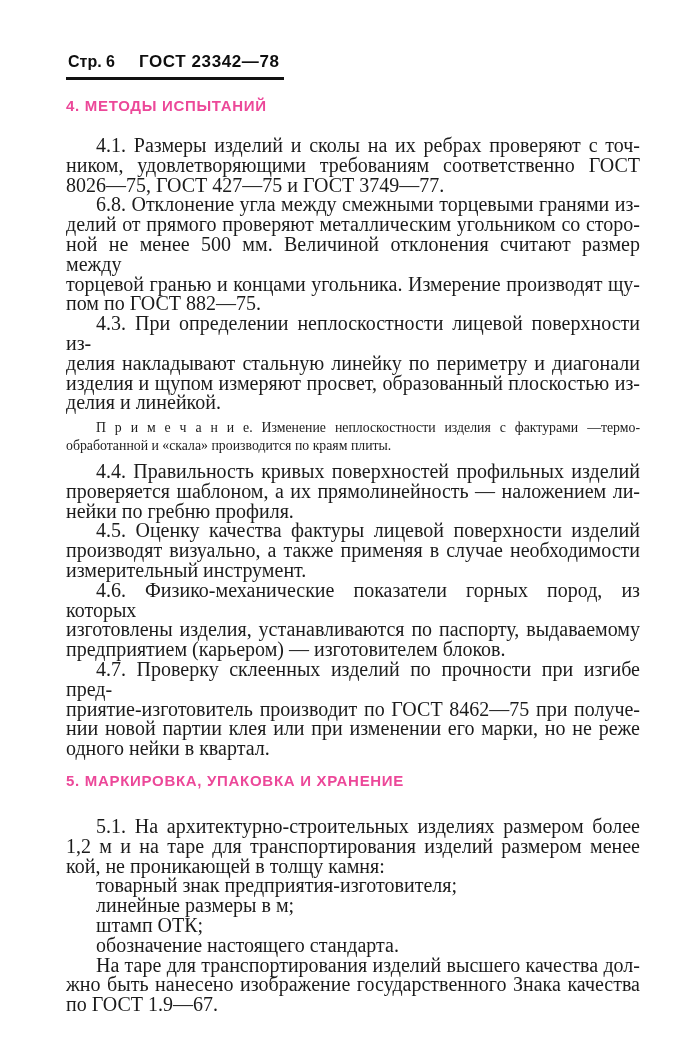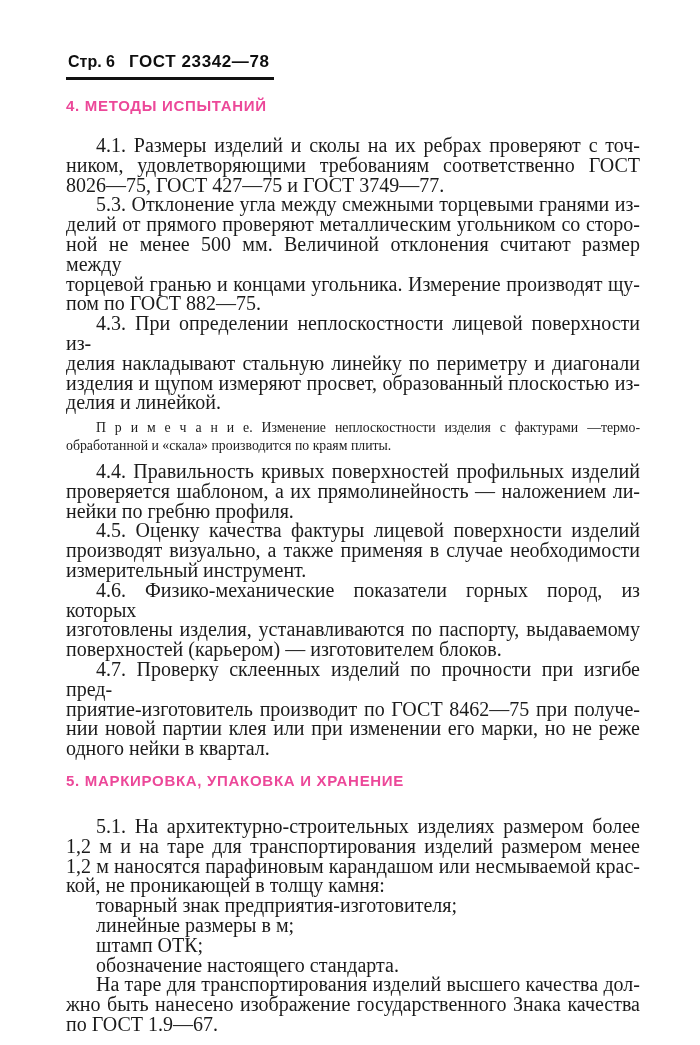--- a/index.html
+++ b/index.html
@@ -17,21 +17,21 @@
   .page {
     box-sizing: border-box;
     width: 700px;
     height: 1045px;
     padding: 52px 60px 0 66px;
     background: #ffffff;
   }
   .doc-header {
     display: flex;
     align-items: baseline;
-    gap: 14px;
+    gap: 24px;
     width: max-content;
     border-bottom: 3px solid #121212;
     padding: 0 4px 5px 2px;
     font-family: "Liberation Sans", sans-serif;
     font-weight: bold;
     color: #0f0f0f;
   }
   .doc-header .page-label { font-size: 16px; }
   .doc-header .doc-number { font-size: 17px; letter-spacing: 0.6px; }
   .section-heading {
@@ -76,21 +76,21 @@
   </div>
 
   <div class="section-heading">4. МЕТОДЫ ИСПЫТАНИЙ</div>
 
   <div class="para">
       <div class="ln first">4.1. Размеры изделий и сколы на их ребрах проверяют с точ-</div>
       <div class="ln">ником, удовлетворяющими требованиям соответственно ГОСТ</div>
       <div class="ln last">8026—75, ГОСТ 427—75 и ГОСТ 3749—77.</div>
     </div>
   <div class="para">
-      <div class="ln first">5.3. Отклонение угла между смежными торцевыми гранями из-</div>
+      <div class="ln first">6.8. Отклонение угла между смежными торцевыми гранями из-</div>
       <div class="ln">делий от прямого проверяют металлическим  угольником со сторо-</div>
       <div class="ln">ной не менее 500 мм. Величиной отклонения считают размер между</div>
       <div class="ln">торцевой гранью и концами угольника. Измерение производят щу-</div>
       <div class="ln last">пом по ГОСТ 882—75.</div>
     </div>
   <div class="para">
       <div class="ln first">4.3. При определении неплоскостности лицевой поверхности из-</div>
       <div class="ln">делия накладывают стальную линейку  по периметру и диагонали</div>
       <div class="ln">изделия и щупом измеряют просвет, образованный плоскостью из-</div>
       <div class="ln last">делия и линейкой.</div>
@@ -105,35 +105,34 @@
       <div class="ln last">нейки по гребню профиля.</div>
     </div>
   <div class="para">
       <div class="ln first">4.5. Оценку качества  фактуры лицевой  поверхности изделий</div>
       <div class="ln">производят визуально, а также применяя в случае необходимости</div>
       <div class="ln last">измерительный  инструмент.</div>
     </div>
   <div class="para">
       <div class="ln first">4.6. Физико-механические показатели горных пород, из которых</div>
       <div class="ln">изготовлены изделия, устанавливаются по паспорту, выдаваемому</div>
-      <div class="ln last">поверхностей (карьером) — изготовителем блоков.</div>
+      <div class="ln last">предприятием (карьером) — изготовителем блоков.</div>
     </div>
   <div class="para">
       <div class="ln first">4.7. Проверку склеенных изделий по прочности при изгибе пред-</div>
       <div class="ln">приятие-изготовитель производит по ГОСТ 8462—75 при получе-</div>
       <div class="ln">нии новой партии клея или при изменении его марки, но не реже</div>
       <div class="ln last">одного нейки в квартал.</div>
     </div>
 
   <div class="section-heading second">5. МАРКИРОВКА, УПАКОВКА И ХРАНЕНИЕ</div>
 
   <div class="para">
       <div class="ln first">5.1. На архитектурно-строительных изделиях размером более</div>
       <div class="ln">1,2 м и на таре для транспортирования изделий размером менее</div>
-      <div class="ln">1,2 м наносятся парафиновым карандашом или несмываемой крас-</div>
       <div class="ln last">кой, не проникающей в толщу камня:</div>
     </div>
   <div class="para list">
       <div class="ln first">товарный знак предприятия-изготовителя;</div>
       <div class="ln">линейные размеры в м;</div>
       <div class="ln">штамп ОТК;</div>
       <div class="ln last">обозначение настоящего стандарта.</div>
     </div>
   <div class="para">
       <div class="ln first">На таре для транспортирования изделий высшего качества дол-</div>

